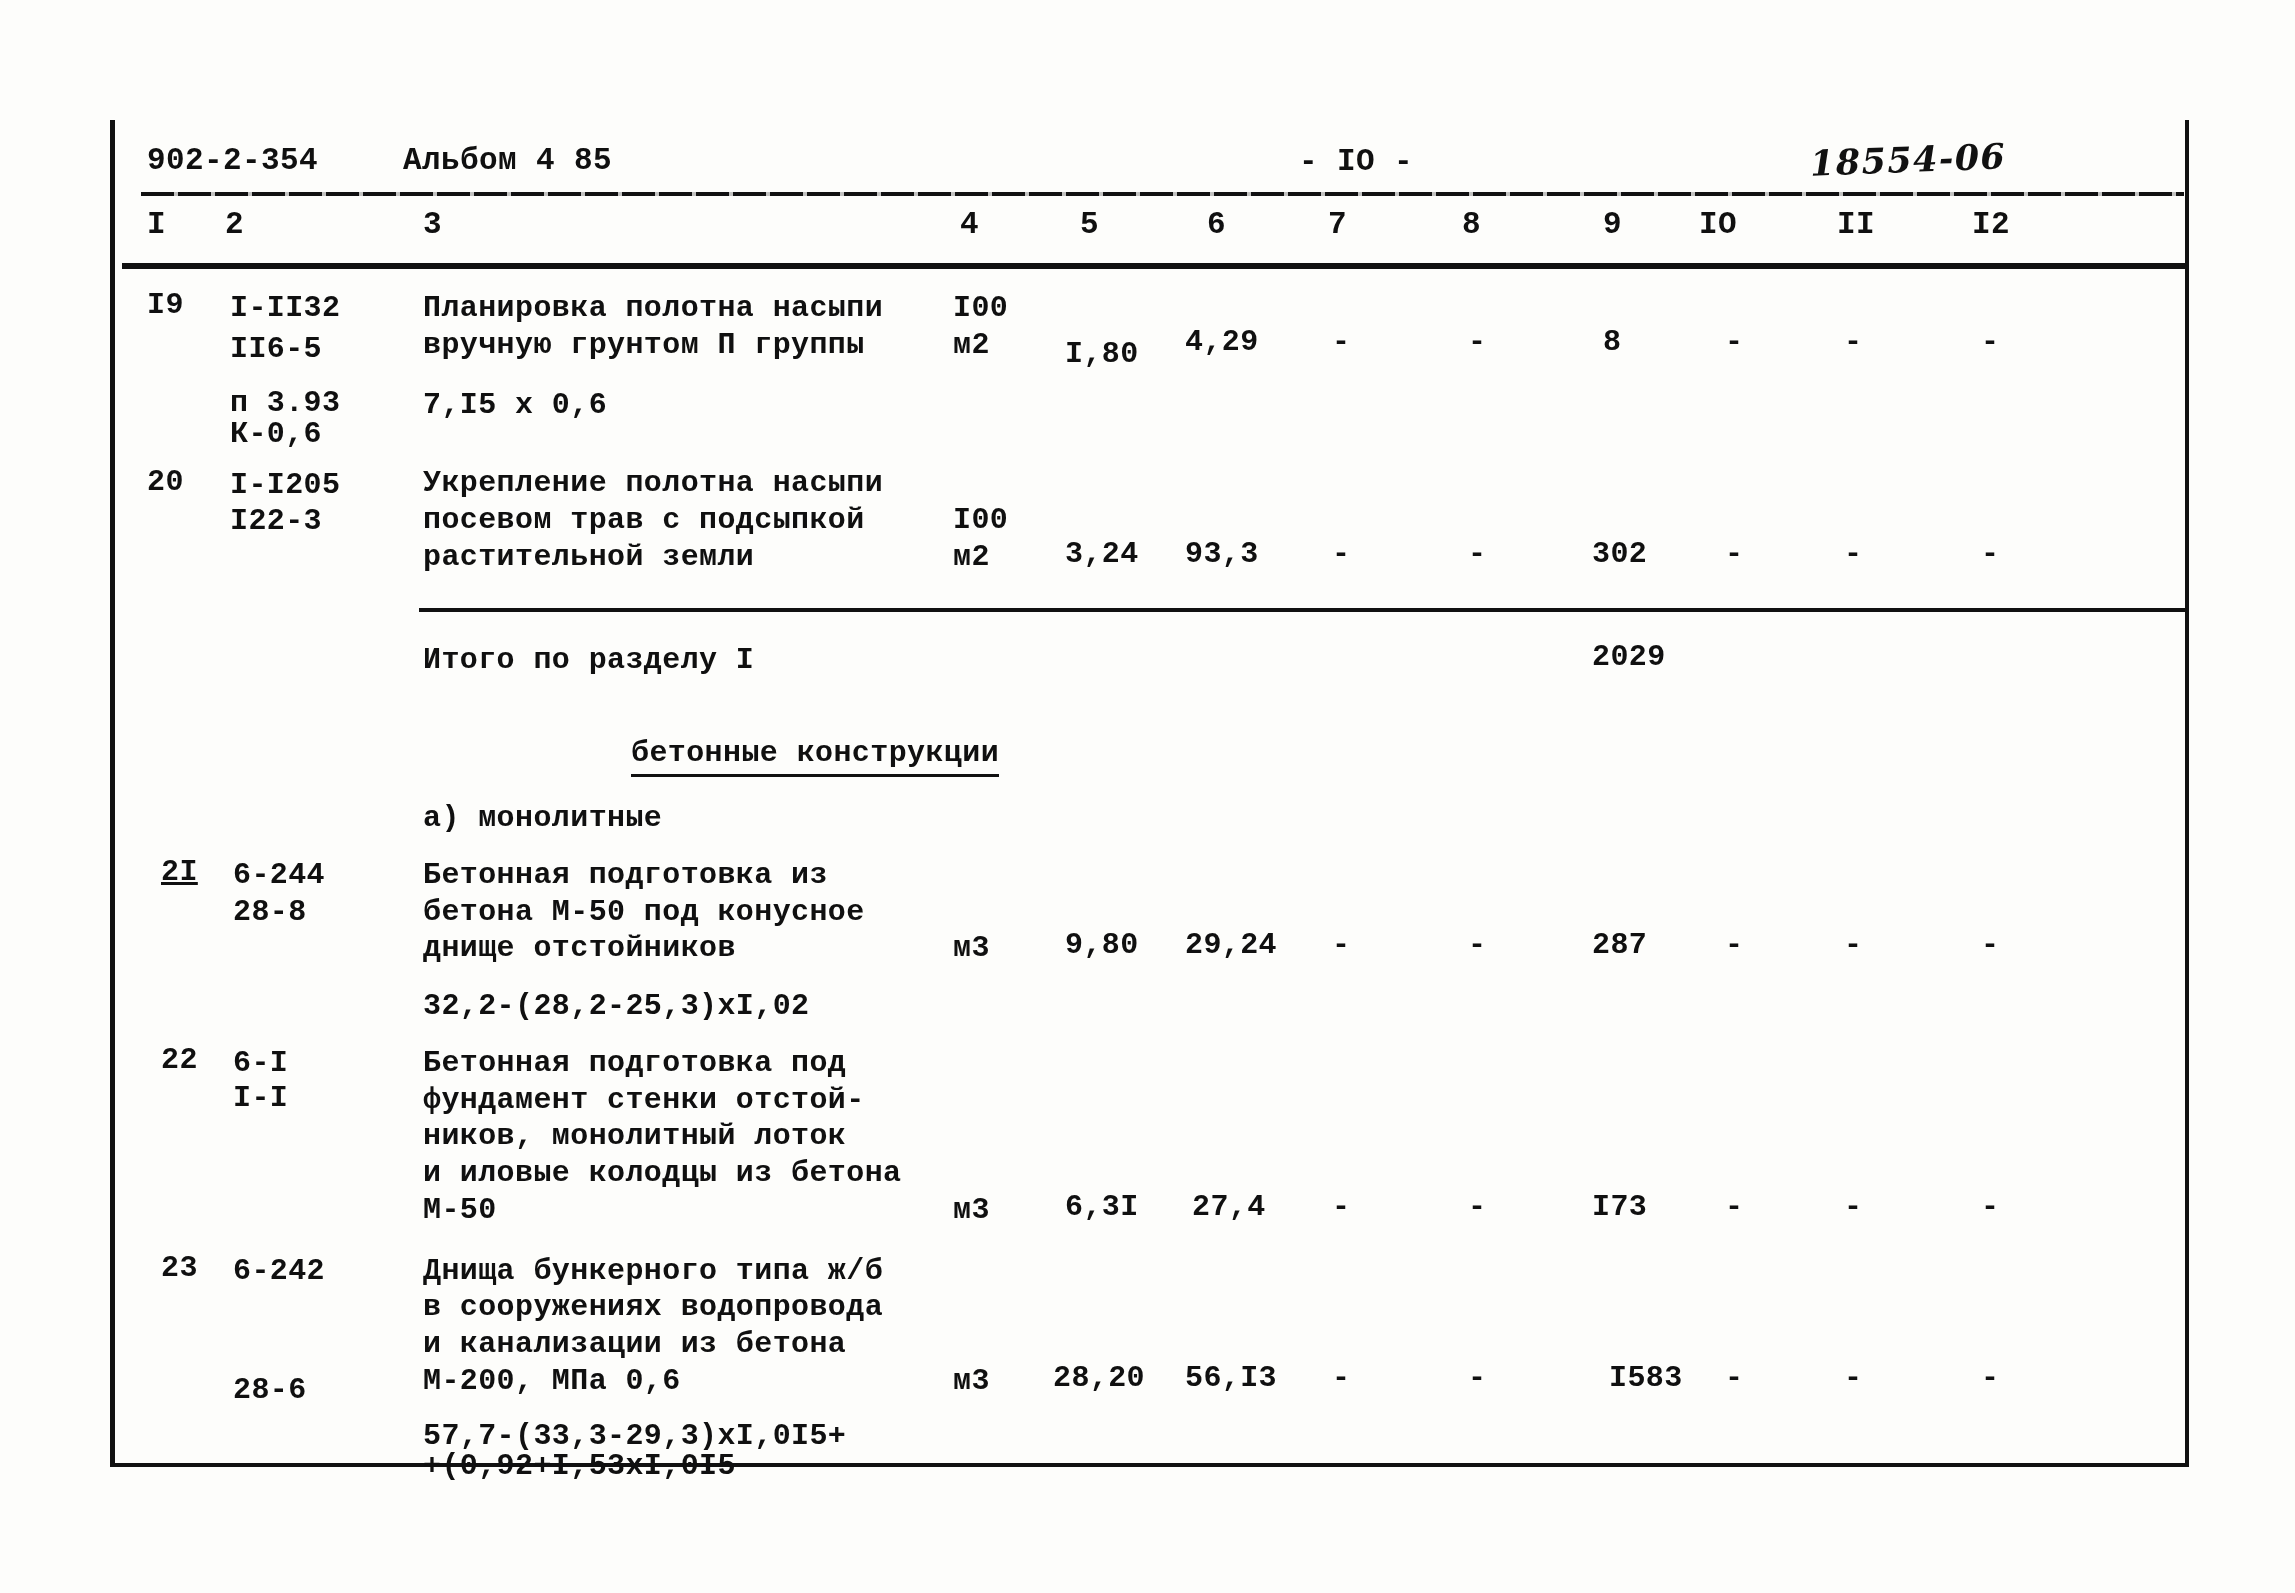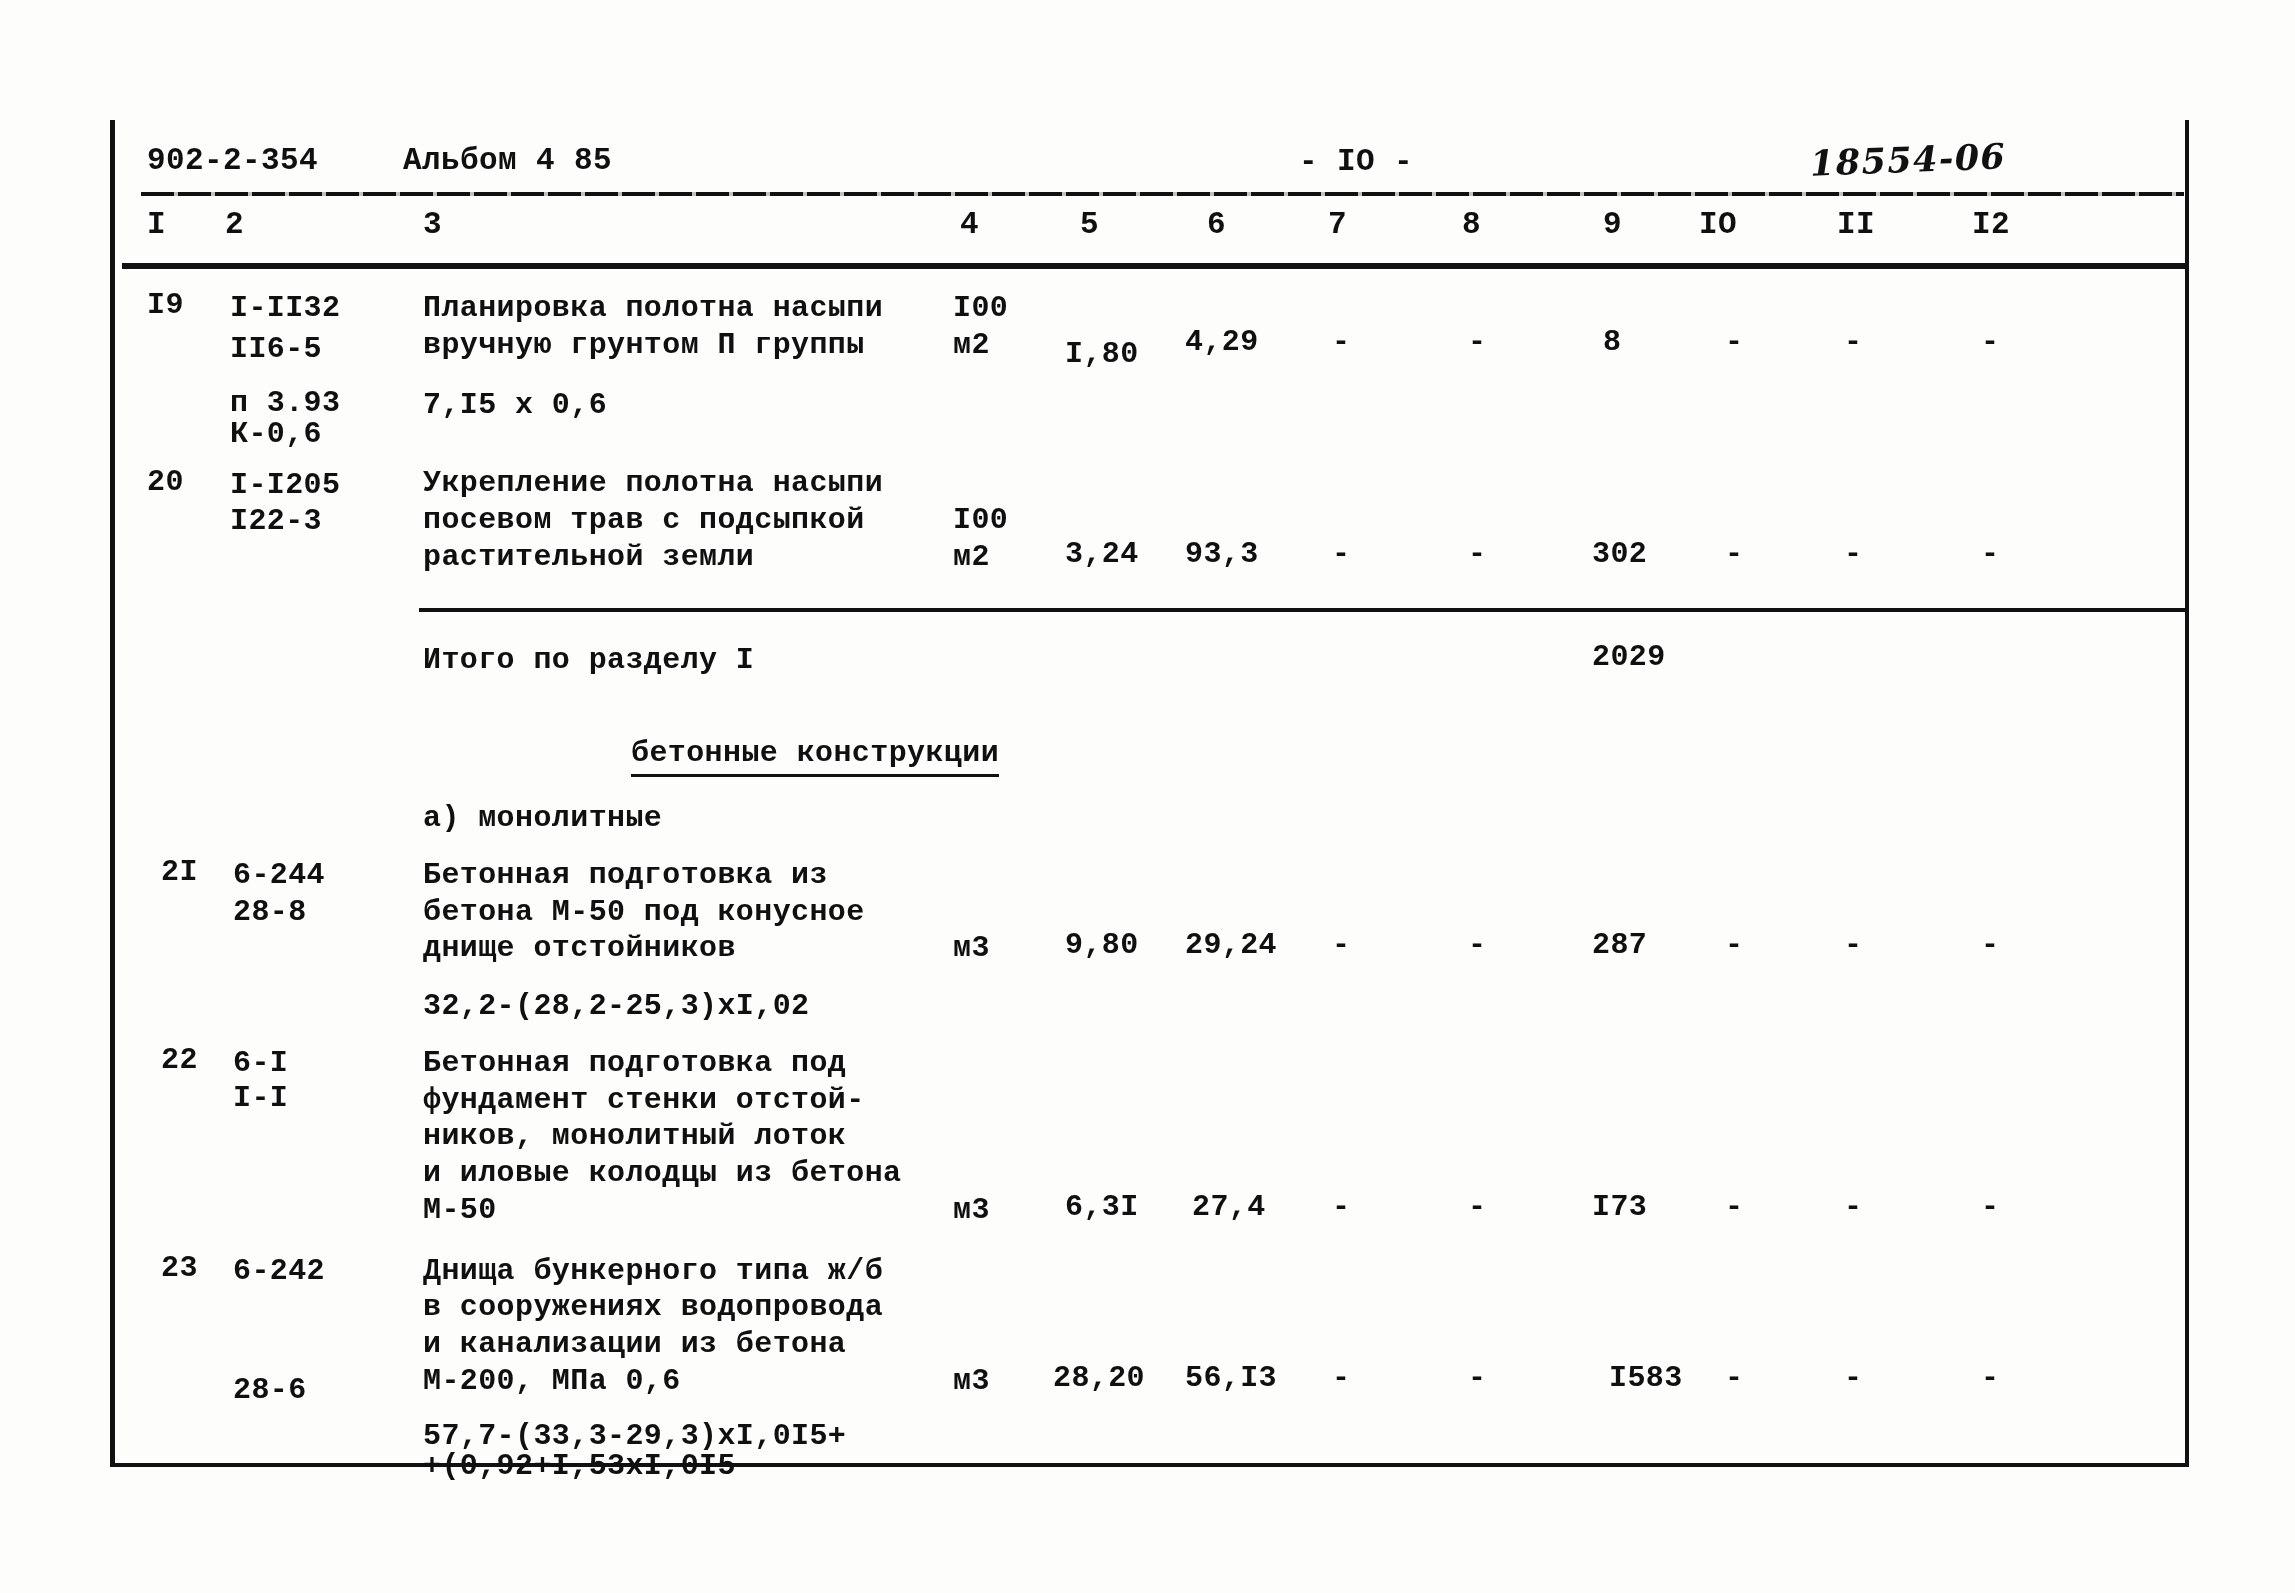--- a/index.html
+++ b/index.html
@@ -198,21 +198,21 @@
 
   <div class="rule rule-section"></div>
 
   <div class="block" style="left:423px; top:642px;">Итого по разделу I</div>
   <div class="t num" style="left:1592px; top:642px;">2029</div>
 
   <div class="block underline-txt" style="left:631px; top:735px;">бетонные конструкции</div>
   <div class="block" style="left:423px; top:800px;">а) монолитные</div>
 
   <div>
-    <div class="t cell" style="left:161px; top:857px;">2I</div>
+    <div class="t cell" style="left:161px; top:857px;text-decoration:underline;">2I</div>
     <div class="block" style="left:233px; top:857px;">6-244</div>
     <div class="block" style="left:233px; top:894px;">28-8</div>
 
     <div class="block" style="left:423px; top:857px;">Бетонная подготовка из</div>
     <div class="block" style="left:423px; top:894px;">бетона М-50 под конусное</div>
     <div class="block" style="left:423px; top:930px;">днище отстойников</div>
     <div class="block" style="left:423px; top:988px;text-align:center;">32,2-(28,2-25,3)хI,02</div>
 
     <div class="block" style="left:953px; top:930px;">м3</div>
 

